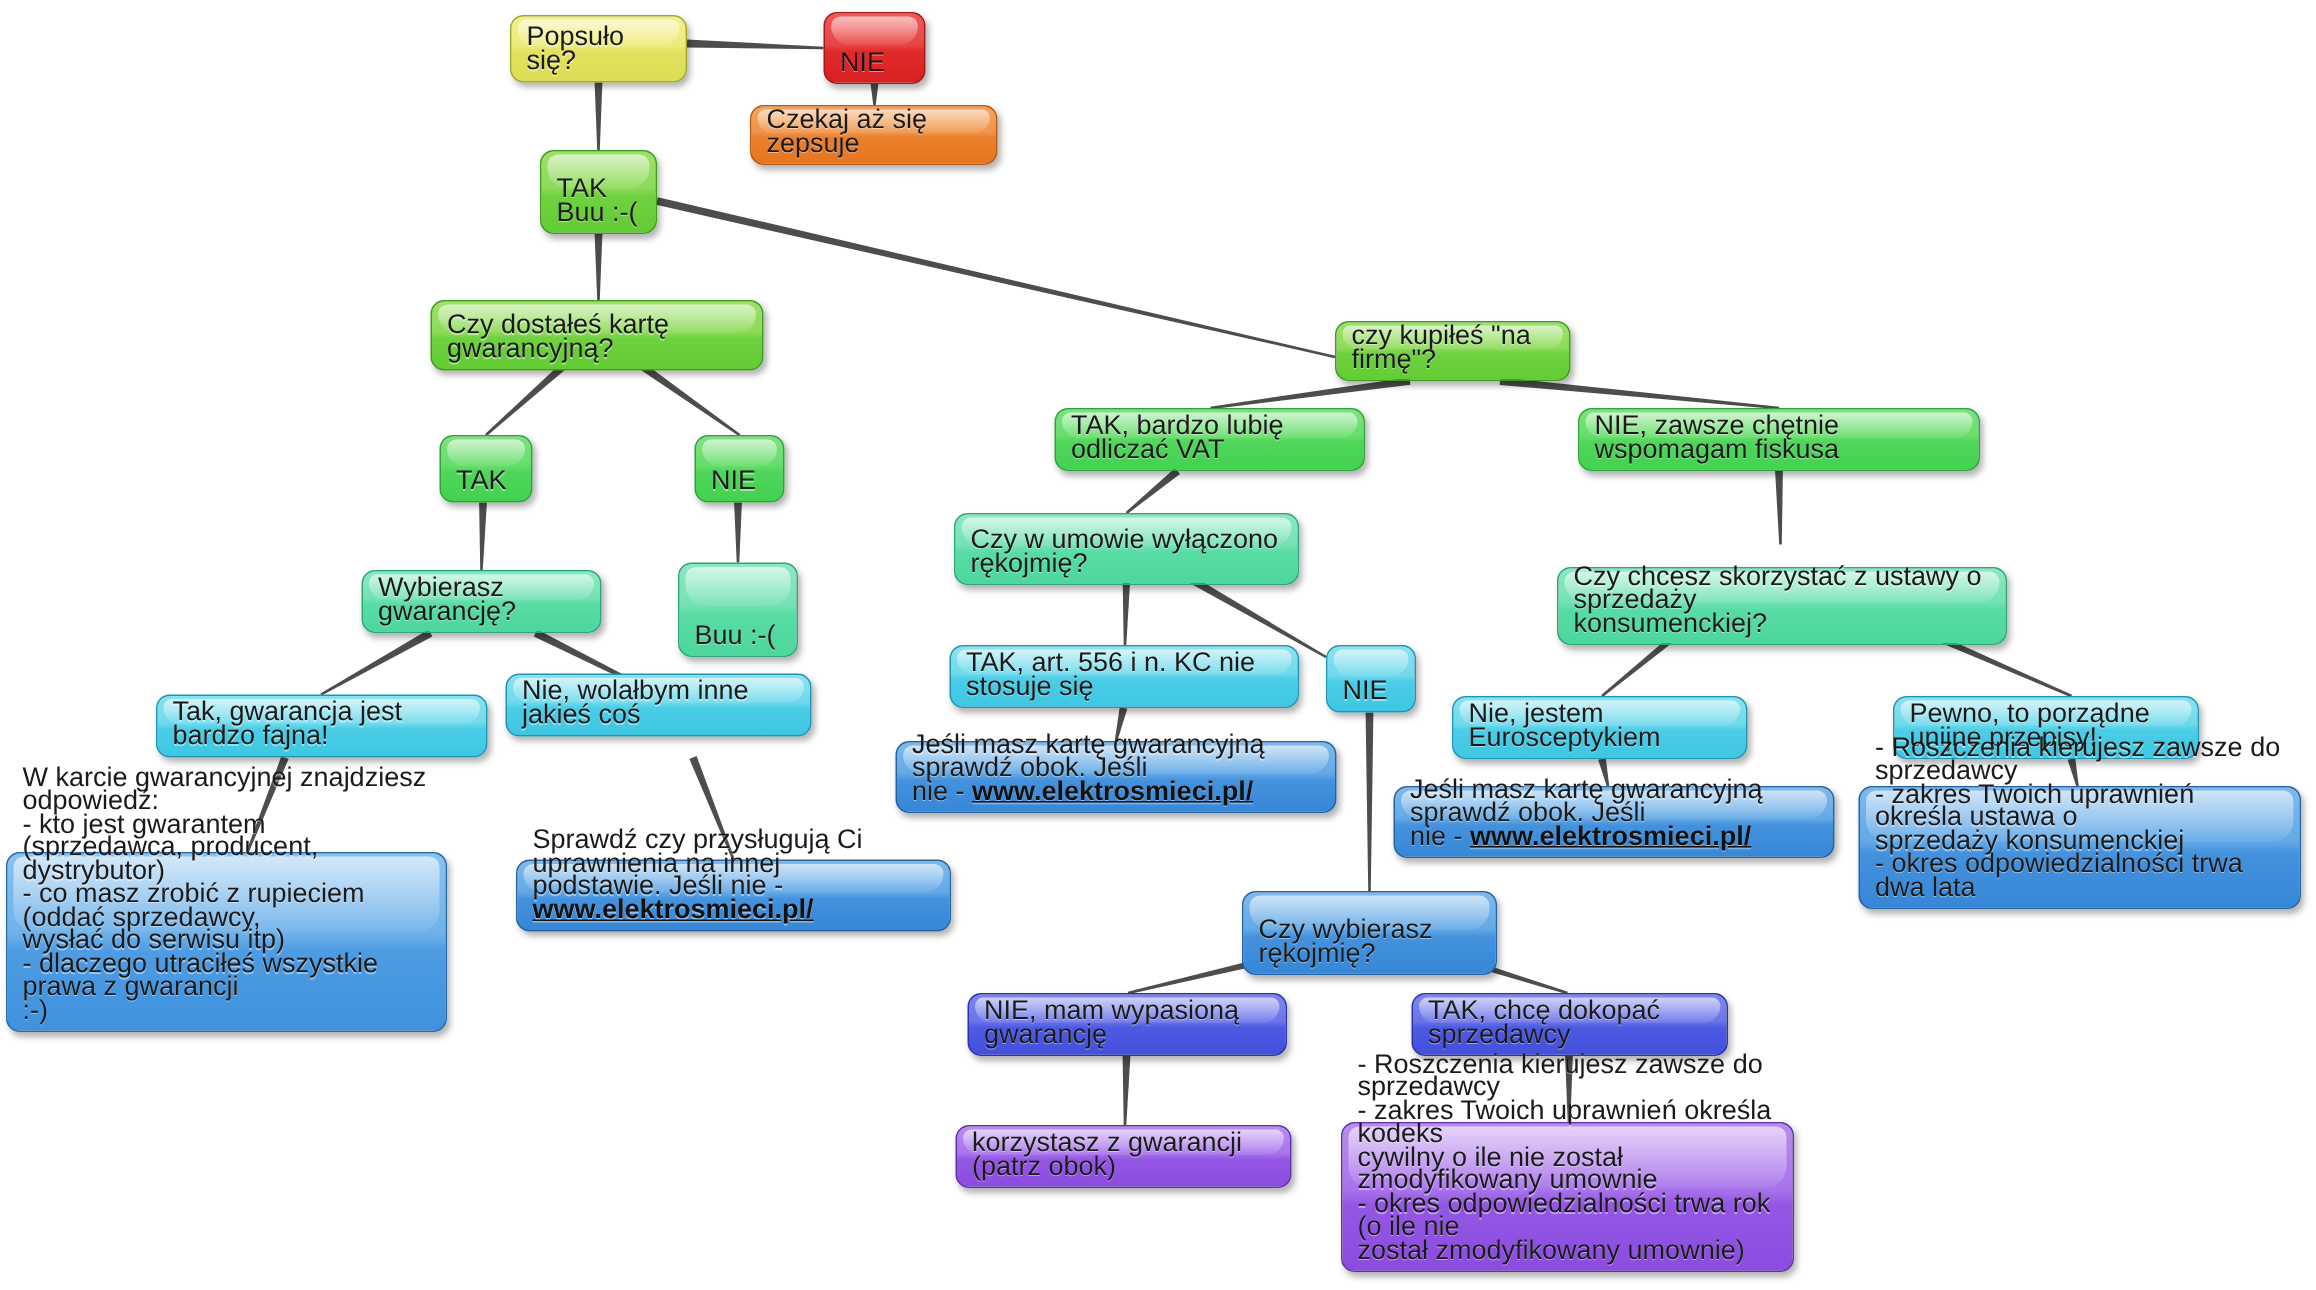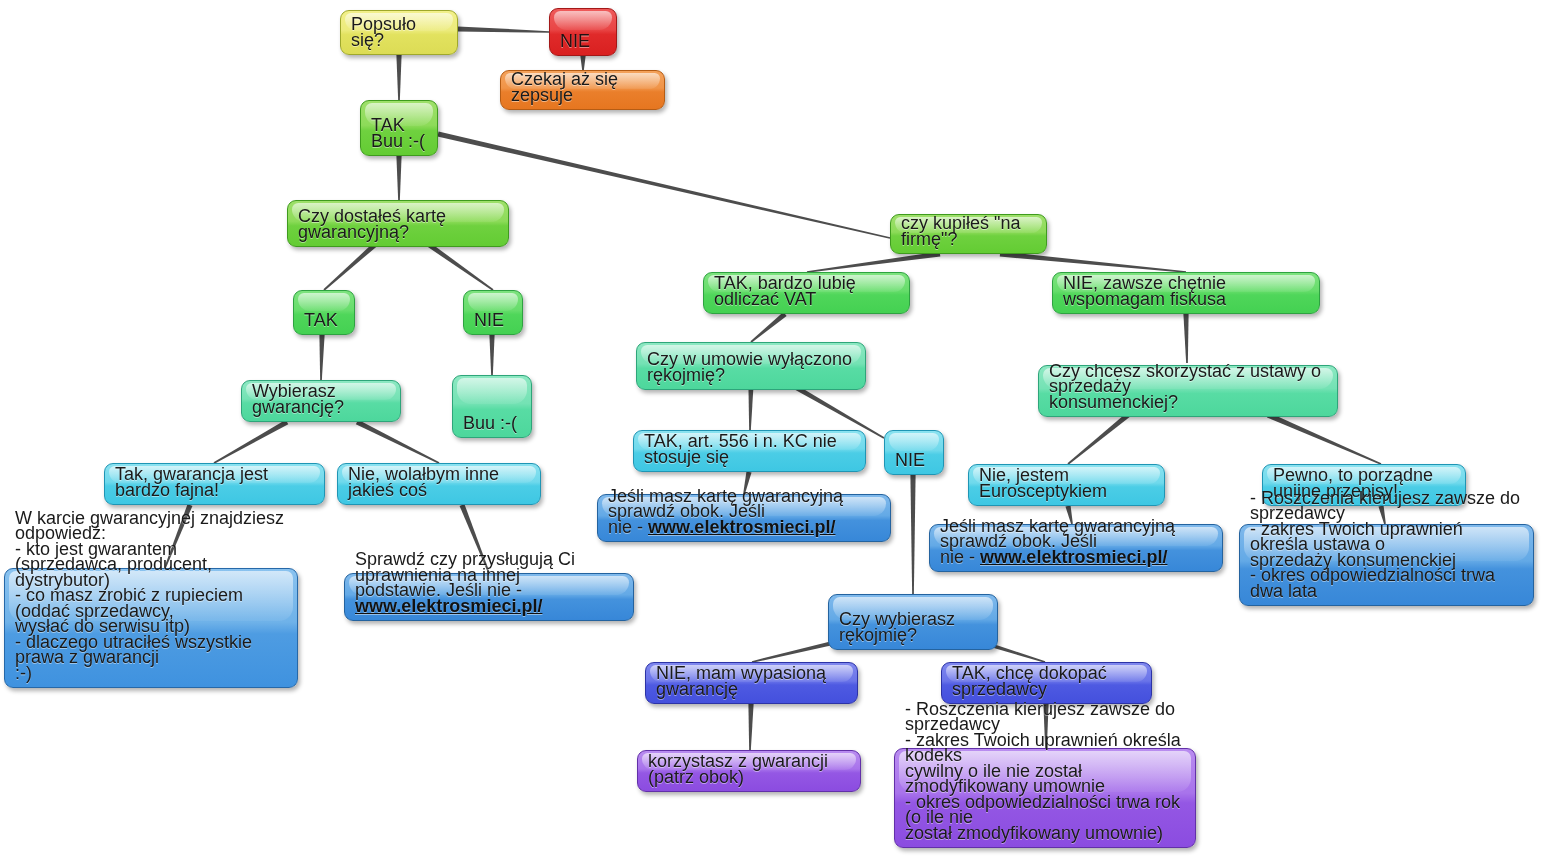--- a/index.html
+++ b/index.html
@@ -155,24 +155,24 @@
 Buu :-(</span></div>
       <div class="node c-green" style="left: 287px; top: 200px; width: 222px; height: 47px;"><span class="inner">Czy dostałeś kartę gwarancyjną?</span></div>
       <div class="node c-green" style="left: 890px; top: 214px; width: 157px; height: 40px;"><span class="inner">czy kupiłeś "na firmę"?</span></div>
       <div class="node c-green2" style="left: 293px; top: 290px; width: 62px; height: 45px;"><span class="inner">TAK</span></div>
       <div class="node c-green2" style="left: 463px; top: 290px; width: 60px; height: 45px;"><span class="inner">NIE</span></div>
       <div class="node c-green2" style="left: 703px; top: 272px; width: 207px; height: 42px;"><span class="inner">TAK, bardzo lubię odliczać VAT</span></div>
       <div class="node c-green2" style="left: 1052px; top: 272px; width: 268px; height: 42px;"><span class="inner">NIE, zawsze chętnie wspomagam fiskusa</span></div>
       <div class="node c-mint" style="left: 241px; top: 380px; width: 160px; height: 42px;"><span class="inner">Wybierasz gwarancję?</span></div>
       <div class="node c-mint" style="left: 452px; top: 375px; width: 80px; height: 63px;"><span class="inner">Buu :-(</span></div>
       <div class="node c-mint" style="left: 636px; top: 342px; width: 230px; height: 48px;"><span class="inner">Czy w umowie wyłączono rękojmię?</span></div>
-      <div class="node c-mint" style="left: 1038px; top: 365px; width: 300px; height: 52px;"><span class="inner">Czy chcesz skorzystać z ustawy o sprzedaży
+      <div class="node c-mint" style="left: 1038px; top: 378px; width: 300px; height: 52px;"><span class="inner">Czy chcesz skorzystać z ustawy o sprzedaży
 konsumenckiej?</span></div>
       <div class="node c-cyan" style="left: 104px; top: 463px; width: 221px; height: 42px;"><span class="inner">Tak, gwarancja jest bardzo fajna!</span></div>
-      <div class="node c-cyan" style="left: 337px; top: 463px; width: 204px; height: 42px;"><span class="inner">Nie, wolałbym inne jakieś coś</span></div>
+      <div class="node c-cyan" style="left: 337px; top: 449px; width: 204px; height: 42px;"><span class="inner">Nie, wolałbym inne jakieś coś</span></div>
       <div class="node c-cyan" style="left: 633px; top: 430px; width: 233px; height: 42px;"><span class="inner">TAK, art. 556 i n. KC nie stosuje się</span></div>
       <div class="node c-cyan" style="left: 884px; top: 430px; width: 60px; height: 45px;"><span class="inner">NIE</span></div>
       <div class="node c-cyan" style="left: 968px; top: 464px; width: 197px; height: 42px;"><span class="inner">Nie, jestem Eurosceptykiem</span></div>
       <div class="node c-cyan" style="left: 1262px; top: 464px; width: 204px; height: 42px;"><span class="inner">Pewno, to porządne unijne przepisy!</span></div>
       <div class="node c-blue" style="left: 4px; top: 568px; width: 294px; height: 120px;"><span class="inner">W karcie gwarancyjnej znajdziesz odpowiedź:
 - kto jest gwarantem (sprzedawca, producent,
 dystrybutor)
 - co masz zrobić z rupieciem (oddać sprzedawcy,
 wysłać do serwisu itp)
 - dlaczego utraciłeś wszystkie prawa z gwarancji

